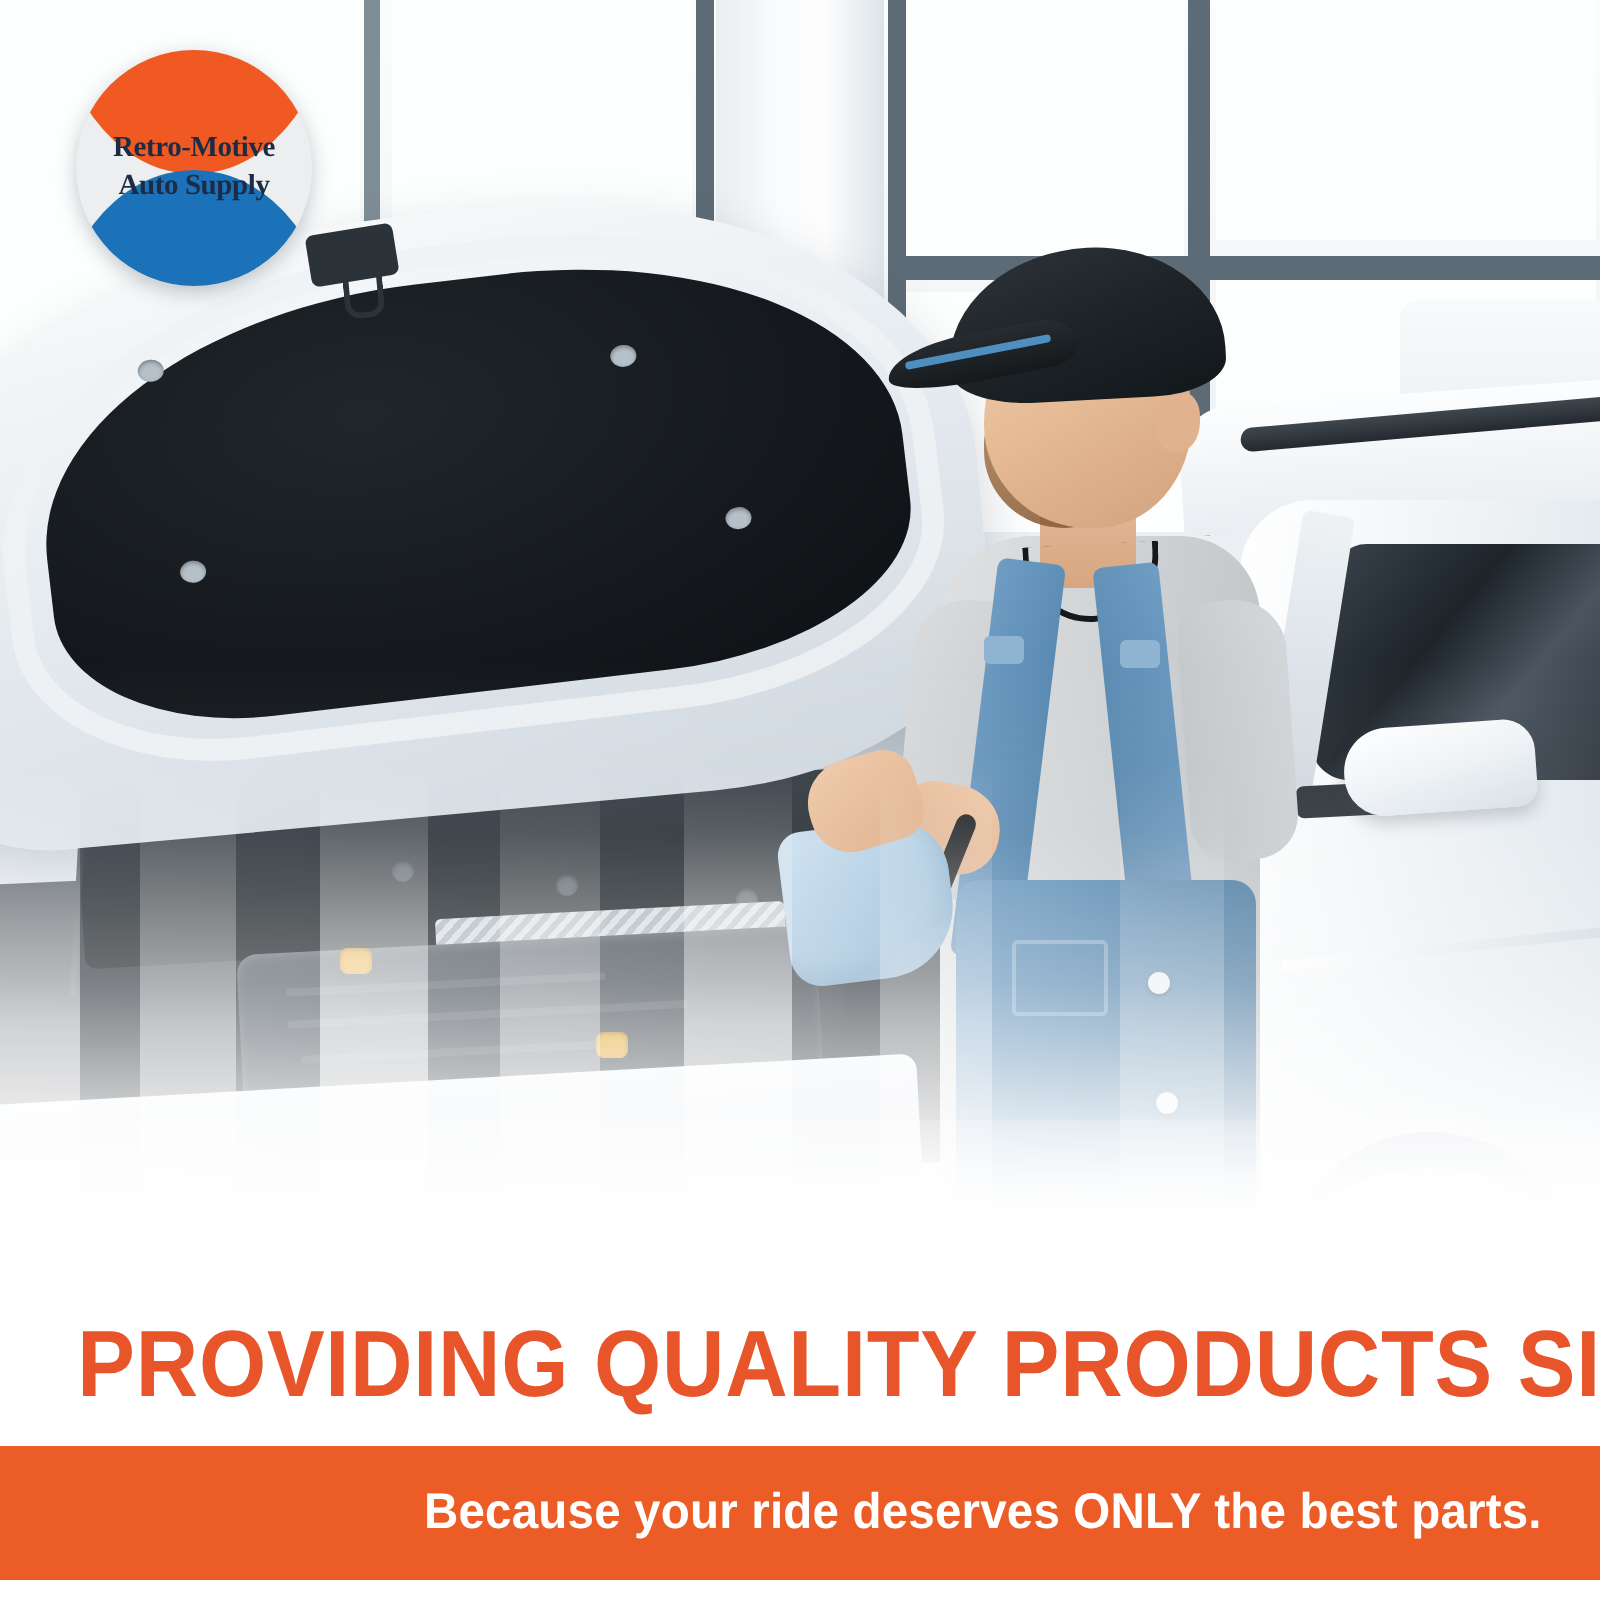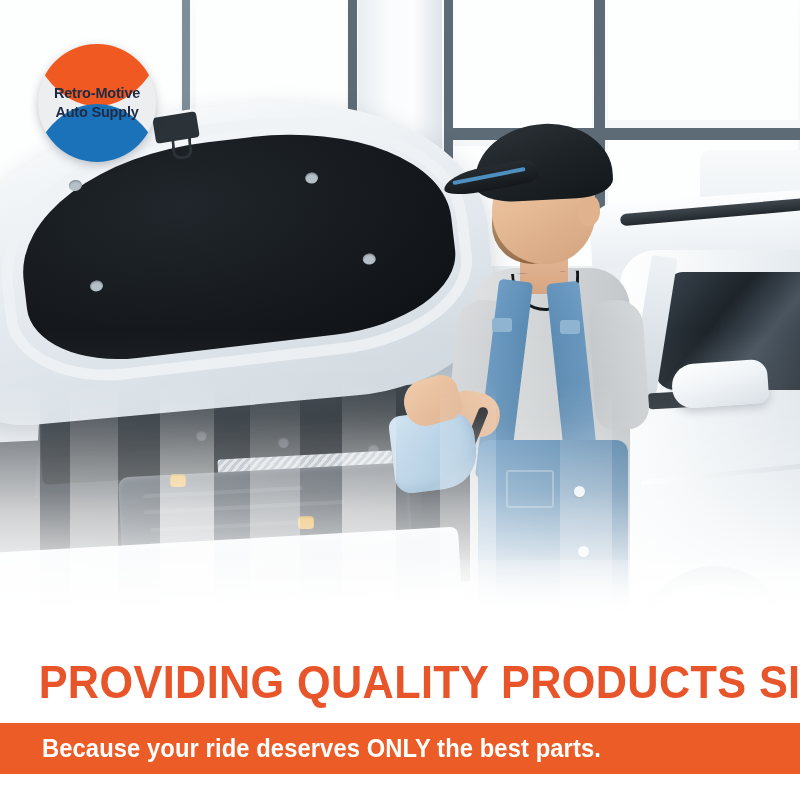--- a/index.html
+++ b/index.html
@@ -314,26 +314,27 @@
     pointer-events:none;
   }
   .photo-fade-bottom{
     position:absolute;left:0;top:560px;width:800px;height:80px;
     background:linear-gradient(180deg,rgba(255,255,255,.2),#ffffff 70%);
     pointer-events:none;
   }
 
   
   .logo{
-    position:absolute;left:38px;top:44px;width:118px;height:118px;
+    position:absolute;left:38px;top:25px;width:118px;height:118px;
     border-radius:50%;
     background:#eceef0;
     overflow:hidden;
     box-shadow:0 3px 10px rgba(40,55,70,.28);
     z-index:30;
+    font-family:Liberation Serif, serif;
   }
   .logo-top{
     position:absolute;left:-12px;top:-34px;width:142px;height:96px;
     background:var(--logo-orange,#f05a22);
     border-radius:0 0 50% 50%/0 0 100% 100%;
   }
   .logo-bottom{
     position:absolute;left:-12px;bottom:-34px;width:142px;height:92px;
     background:var(--logo-blue,#1c72b8);
     border-radius:50% 50% 0 0/100% 100% 0 0;
@@ -360,25 +361,26 @@
     font-weight:bold;
     font-size:47px;
     letter-spacing:.4px;
     padding-left:42px;
     box-sizing:border-box;
     white-space:nowrap;
     transform:scaleX(.92);
     transform-origin:left center;
   }
   .subbar{
-    position:absolute;left:0;top:723px;width:800px;height:51px;
+    position:absolute;left:0;top:723px;width:800px;height:67px;
     background:var(--bar,#ec5c27);
     display:flex;align-items:center;
     padding-left:42px;
     box-sizing:border-box;
+    justify-content:flex-end;
   }
   .subbar-text{
     color:#ffffff;
     font-family:"Liberation Sans Narrow","Liberation Sans",sans-serif;
     font-weight:bold;
     font-size:25px;
     letter-spacing:.1px;
     white-space:nowrap;
     transform:scaleX(.95);
     transform-origin:left center;

